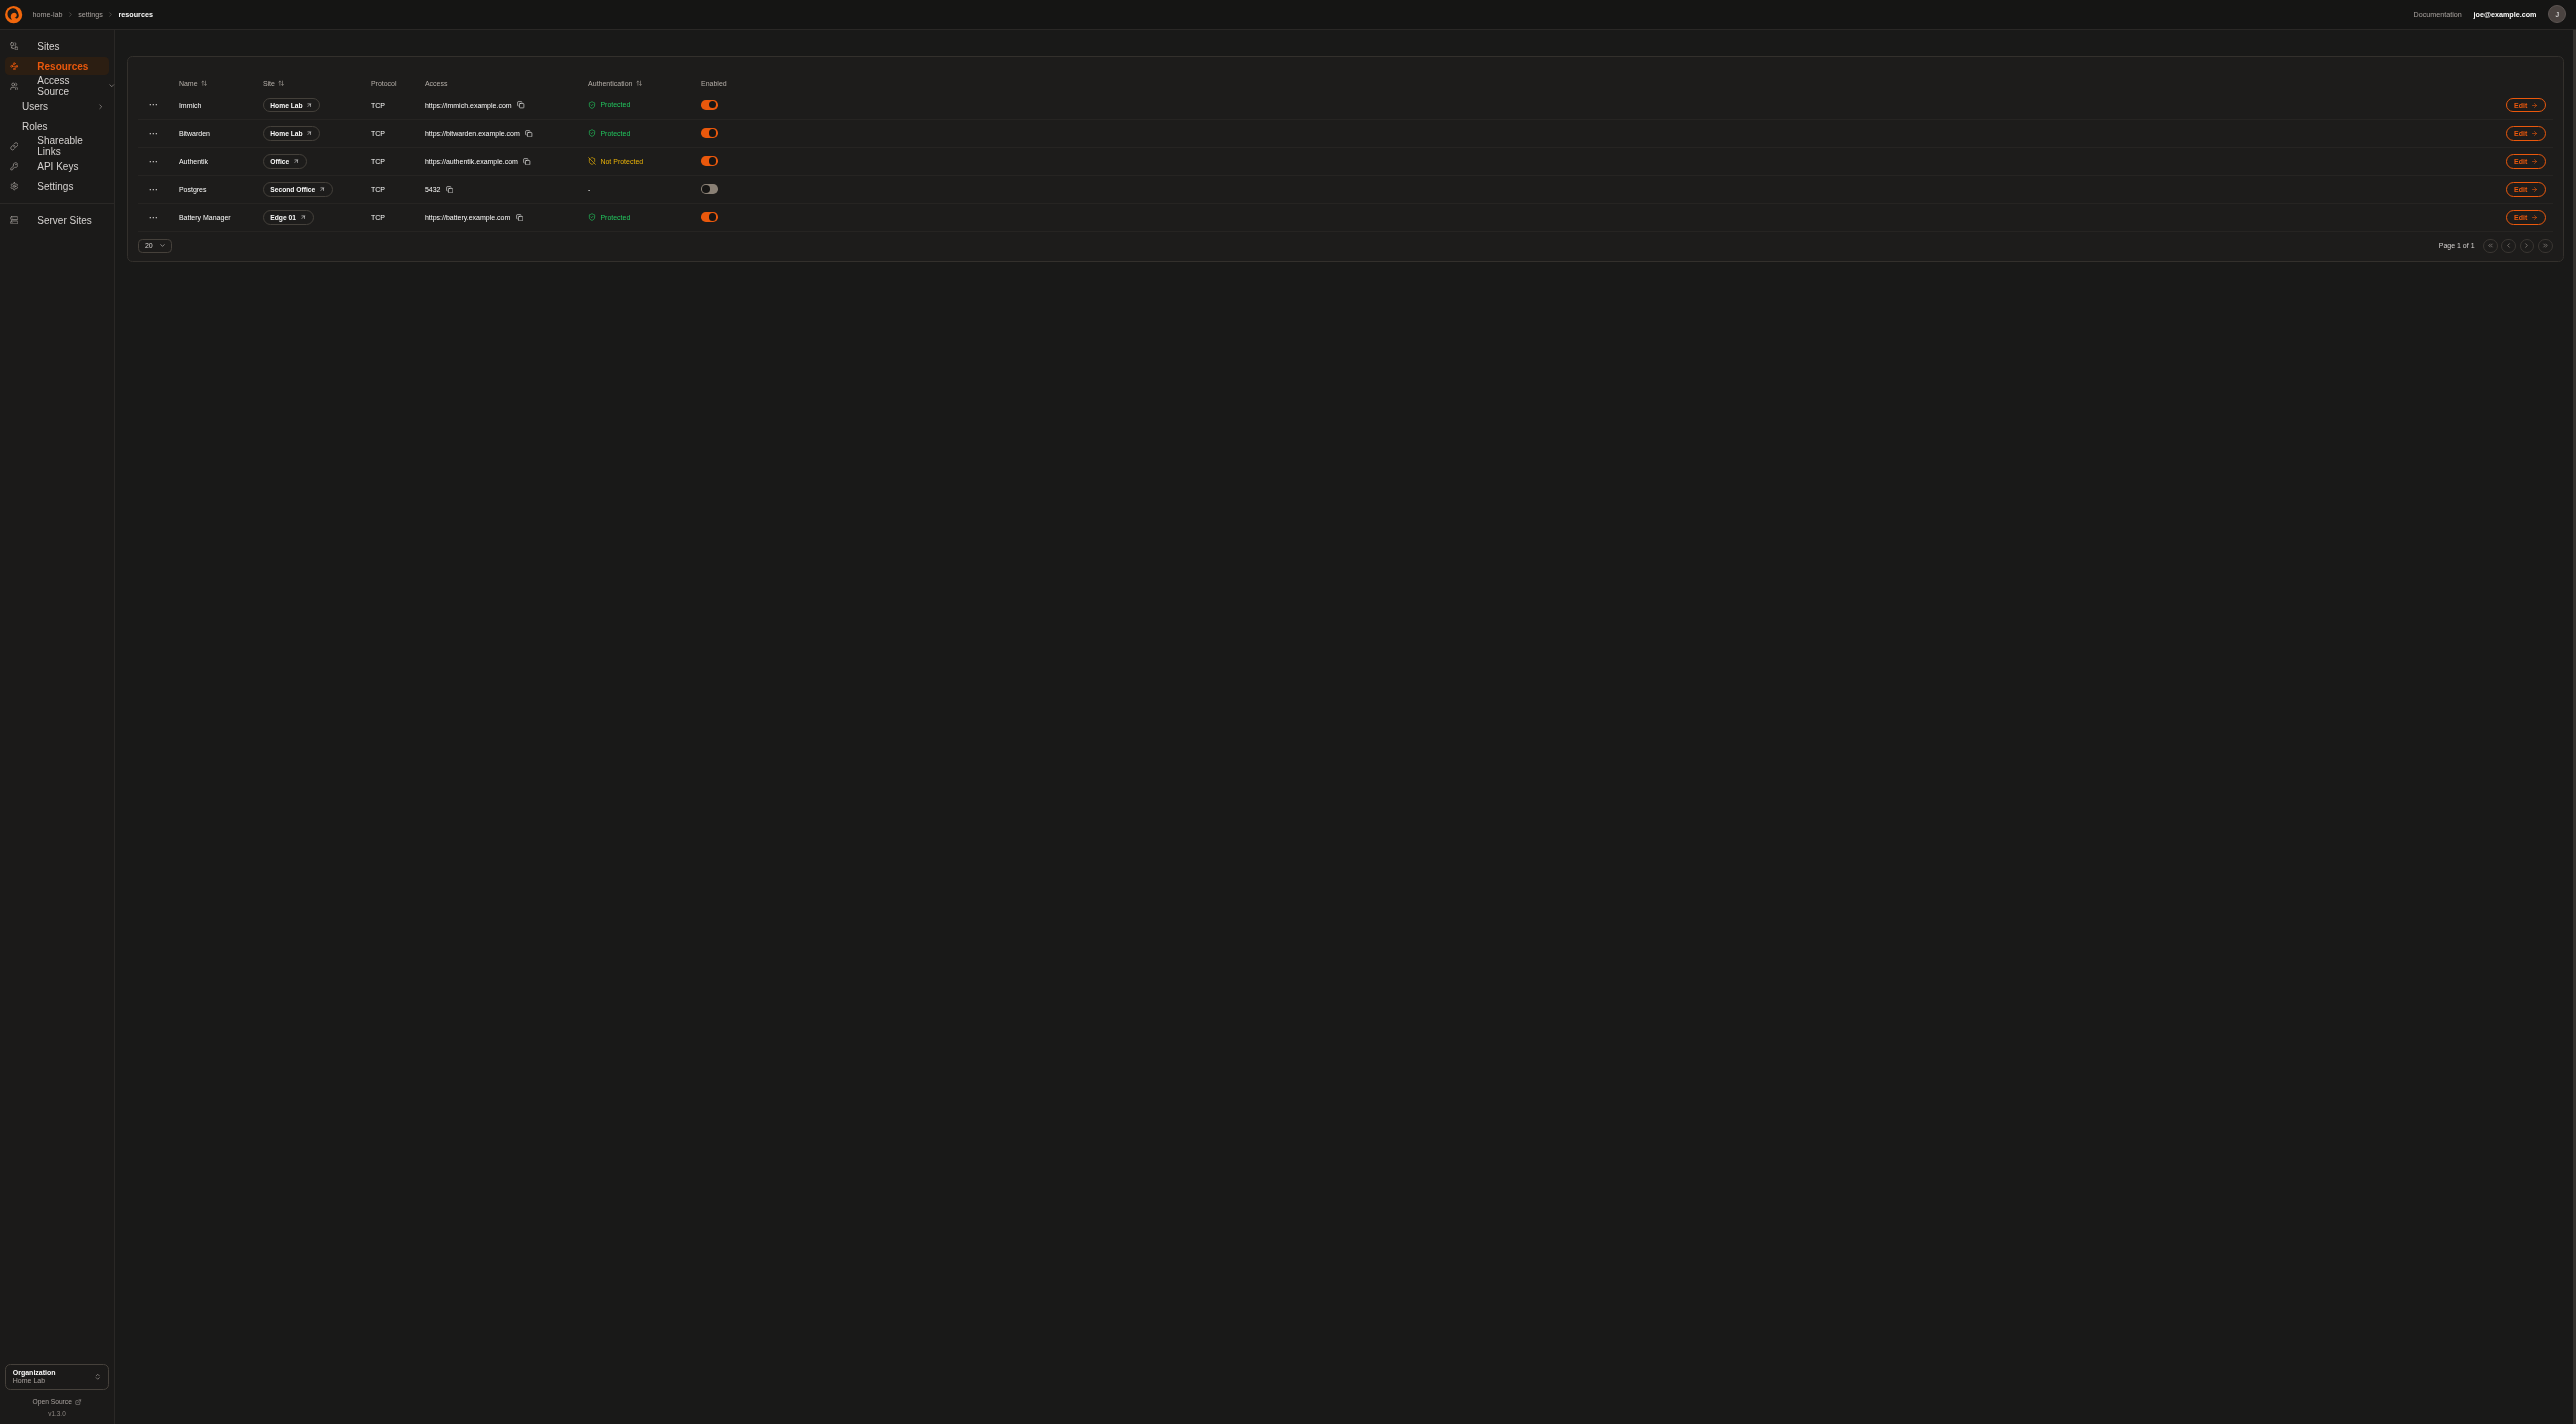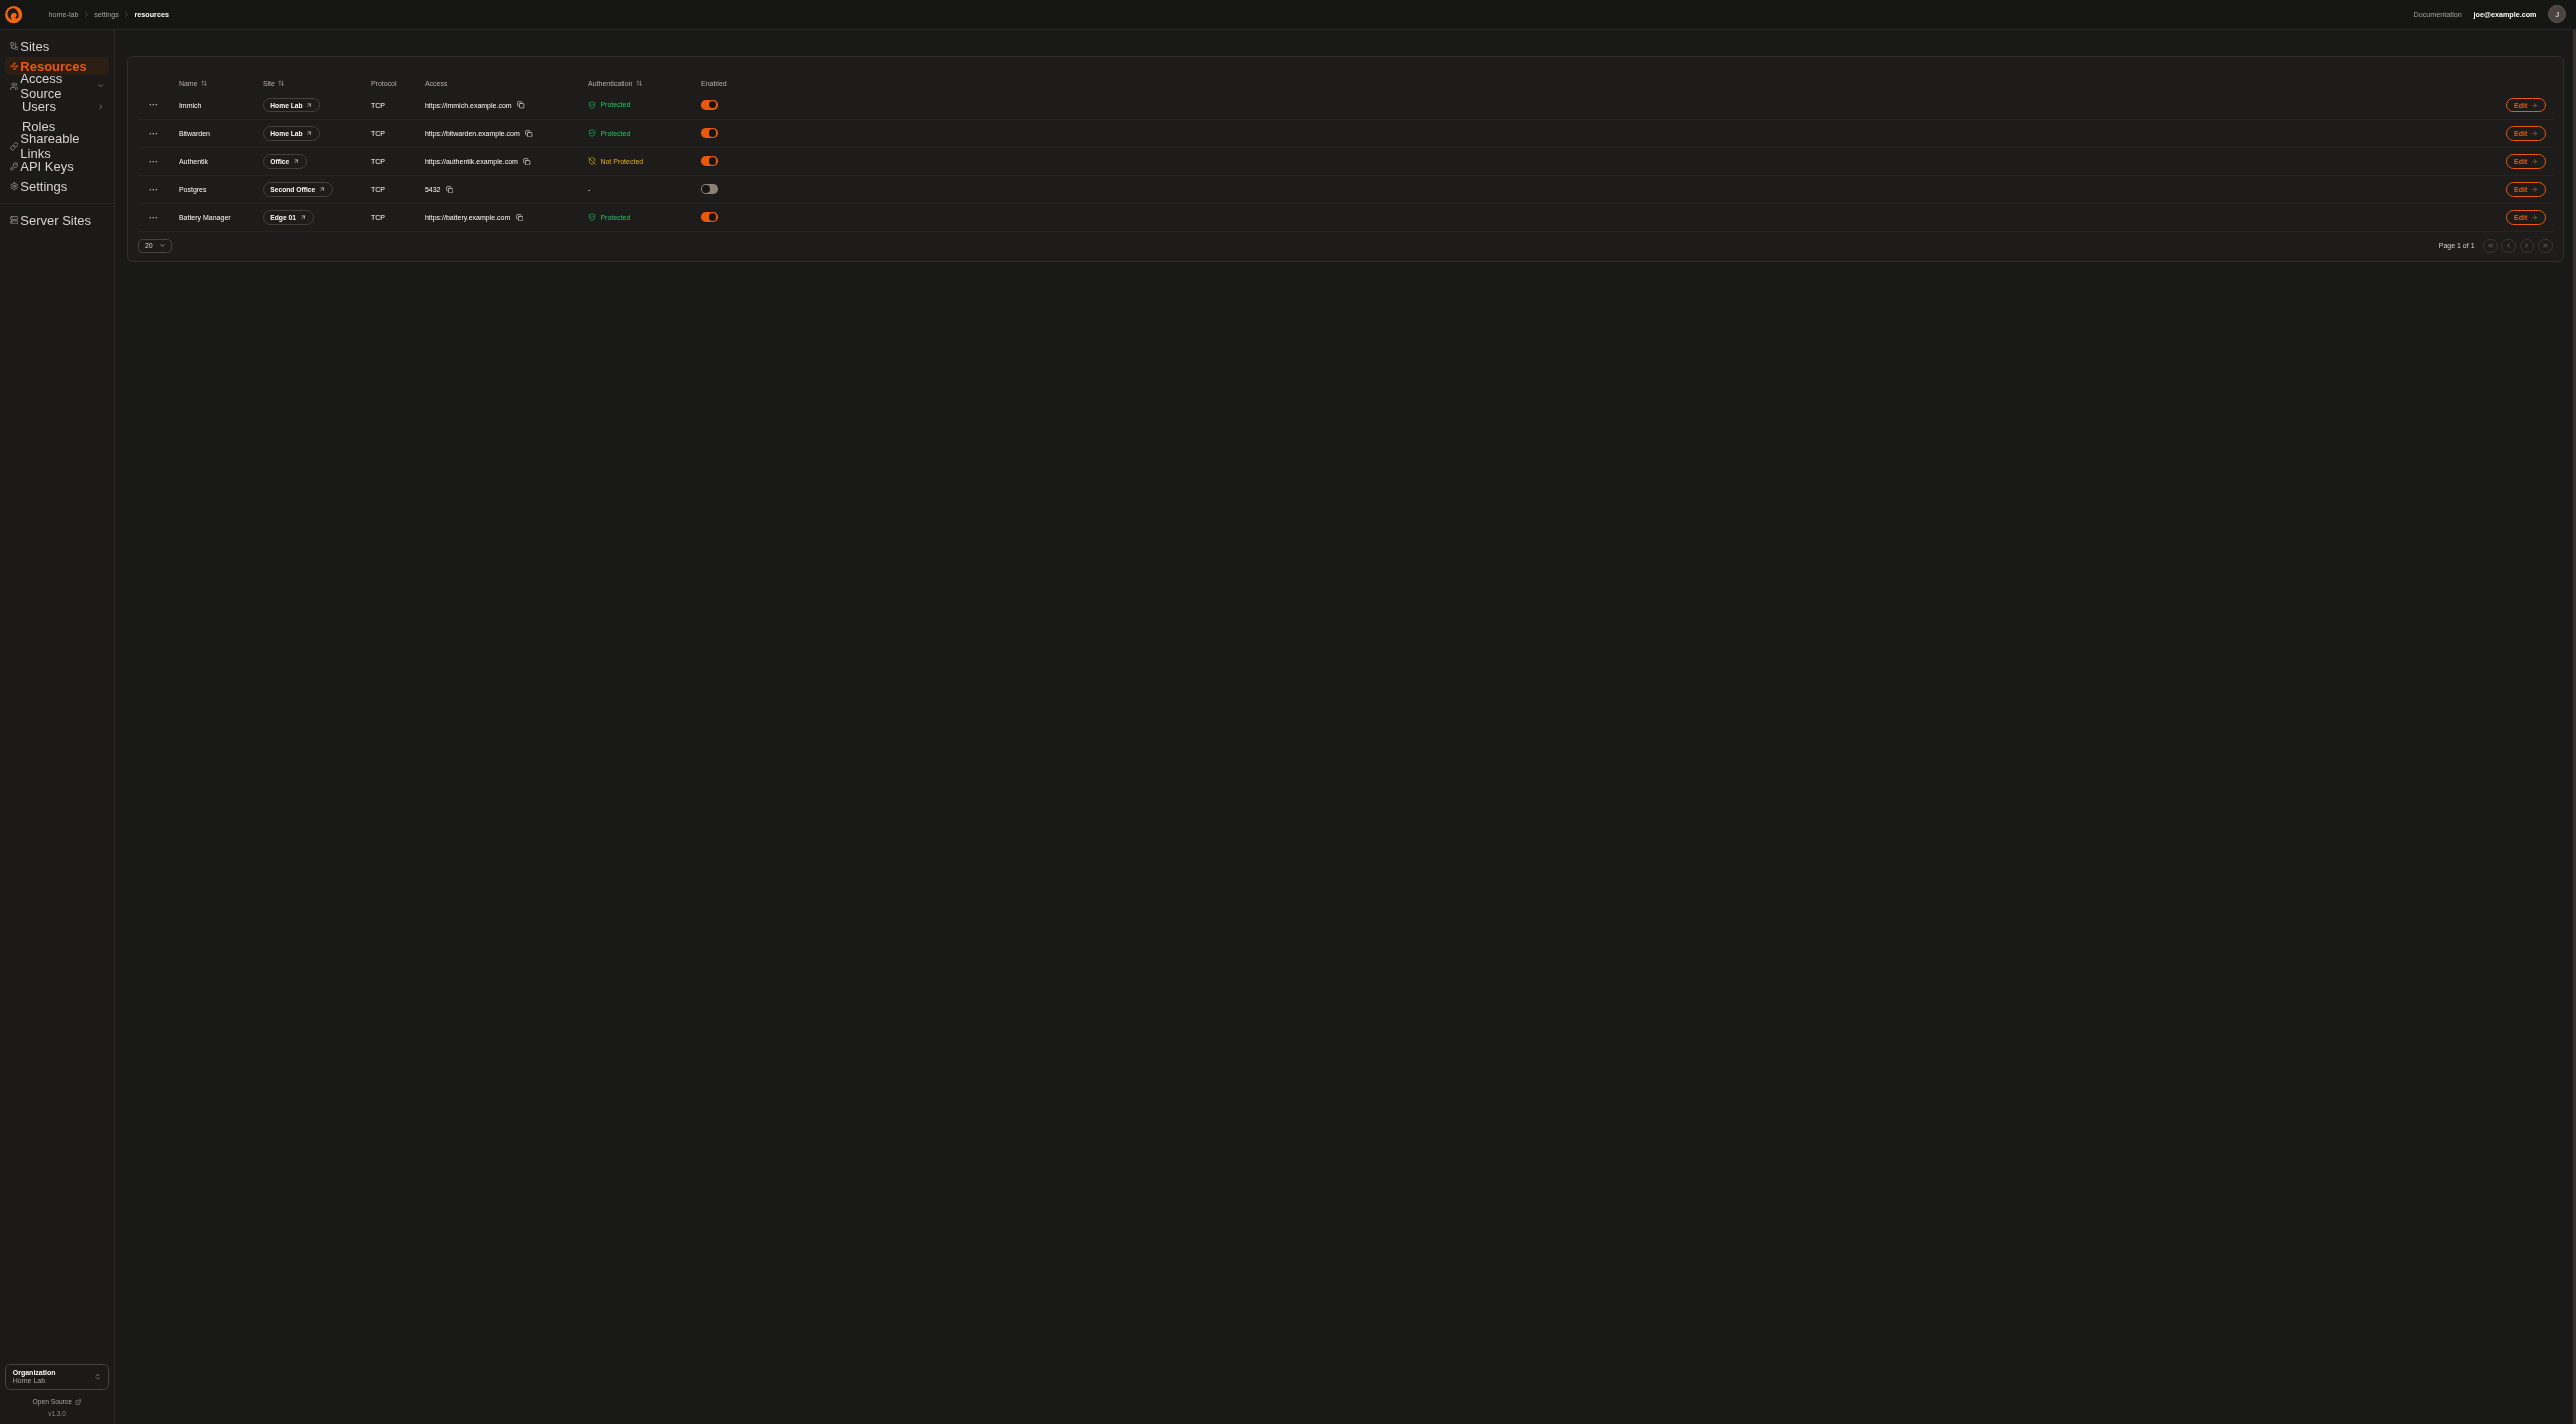--- a/index.html
+++ b/index.html
@@ -15,41 +15,41 @@
     background:var(--bg); color:var(--text);
     font-family:"Liberation Sans","DejaVu Sans",sans-serif;
     font-size:7px; overflow:hidden; min-height:466px;
   }
   svg{display:block}
   .icon{stroke:currentColor;fill:none;stroke-width:2;stroke-linecap:round;stroke-linejoin:round}
 
   
   .topbar{height:29.5px;background:var(--bg-topbar);border-bottom:0.5px solid var(--border);
     display:flex;align-items:center;justify-content:space-between;padding:0 9.7px 0 4.3px}
-  .topbar-left{display:flex;align-items:center;gap:25px}
+  .topbar-left{display:flex;align-items:center;gap:9px}
   .crumbs{display:flex;align-items:center;gap:4.3px;font-size:7.2px;color:var(--muted)}
   .crumbs .sep{color:#6f6a65;display:flex}
   .crumb{cursor:pointer}
   .crumb.current{color:var(--text);font-weight:700}
   .topbar-right{display:flex;align-items:center;gap:11.8px}
   .doc-link{color:var(--muted);font-size:7.2px;cursor:pointer}
   .user-email{color:var(--text);font-weight:700;font-size:7.2px;cursor:pointer}
   .avatar{width:18px;height:18px;border-radius:50%;background:#4a4340;border:0.5px solid #5c5552;
     display:flex;align-items:center;justify-content:center;font-size:7px;color:var(--text);cursor:pointer}
 
   
   .shell{display:flex;height:calc(100vh - 29.5px);min-height:436px}
   .scroll-strip{position:fixed;top:29.5px;right:0;bottom:0;width:2.7px;background:#34312e}
 
   
   .sidebar{width:115px;background:var(--bg-sidebar);border-right:0.5px solid var(--border);
     display:flex;flex-direction:column;padding:7.5px 0 7.5px 0;flex-shrink:0}
   .nav{flex:1;display:flex;flex-direction:column;gap:2.1px;padding:0 5.4px}
-  .nav-item{display:flex;align-items:center;gap:2px;height:18px;padding:0 4.3px;border-radius:4.3px;
-    color:var(--muted2);font-size:13px;cursor:pointer}
+  .nav-item{display:flex;align-items:center;gap:19px;height:18px;padding:0 4.3px;border-radius:4.3px;
+    color:var(--muted2);font-size:10px;cursor:pointer}
   .nav-item .nav-ico{color:var(--muted);display:flex}
   .nav-item.active{background:#2c1e12;color:var(--accent);font-weight:700}
   .nav-item.active .nav-ico{color:var(--accent)}
   .nav-item .spacer{flex:1}
   .nav-item.child{padding-left:16.6px}
   .nav-divider{height:0.5px;background:var(--border);margin:5.4px -5.4px 5.4px -5.4px}
   .sidebar-bottom{padding:0 5.4px;display:flex;flex-direction:column;align-items:stretch}
   .org-box{border:0.5px solid var(--border-strong);border-radius:5.4px;padding:4.3px 6.4px;
     display:flex;align-items:center;cursor:pointer;background:transparent}
   .org-text{flex:1;min-width:0}

